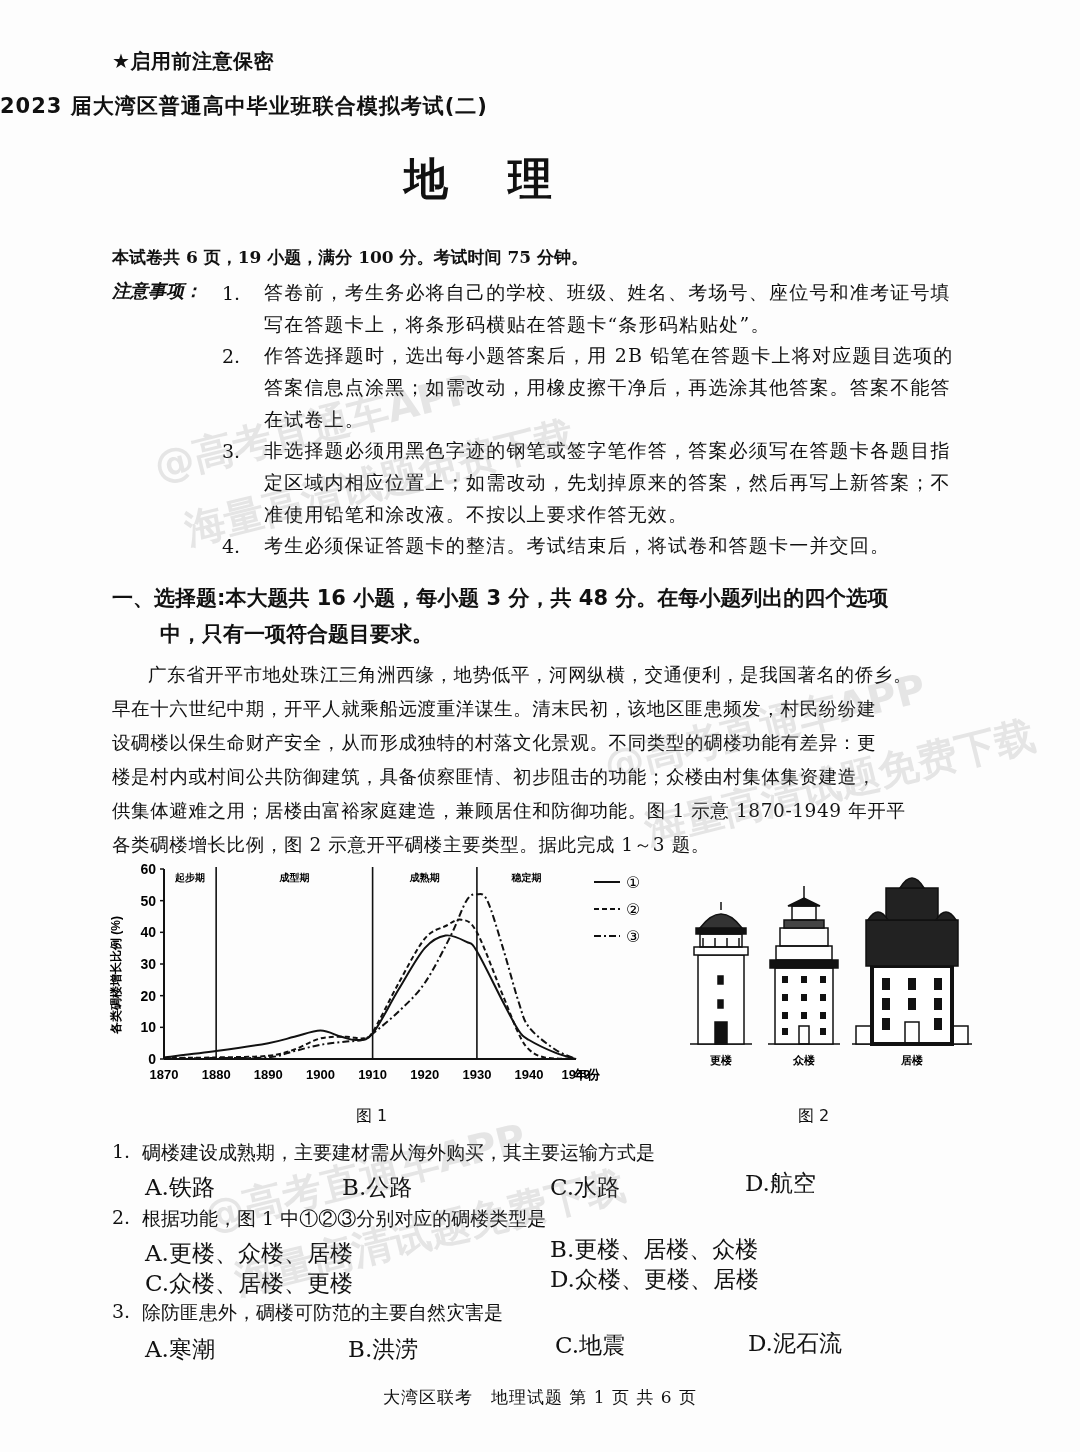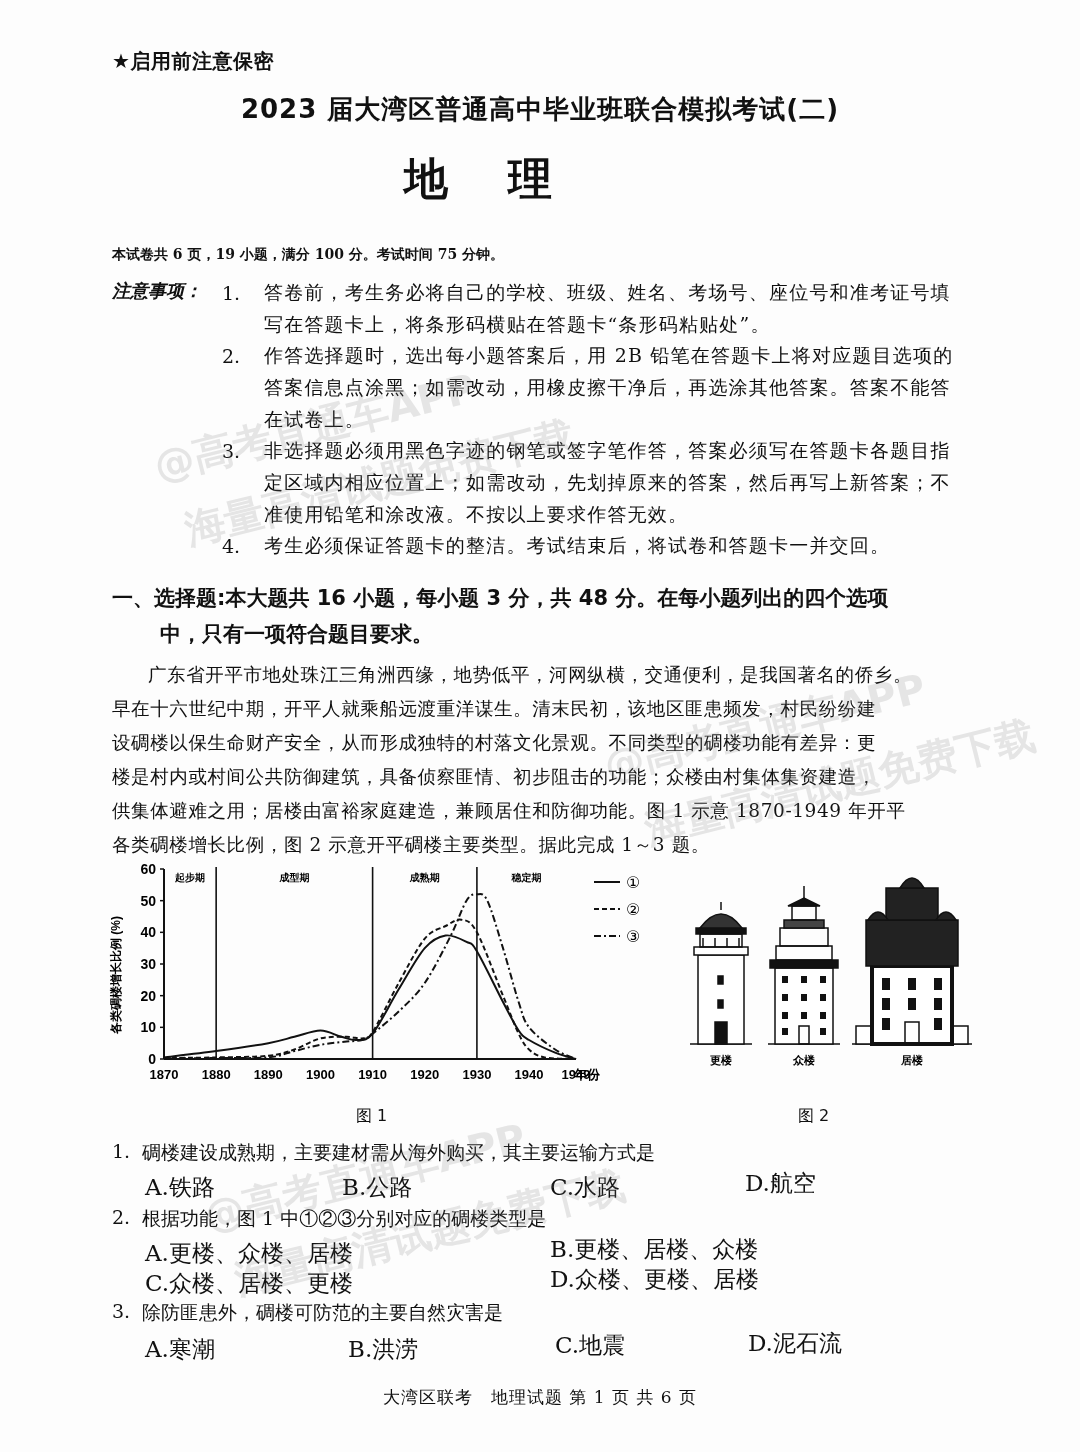--- a/index.html
+++ b/index.html
@@ -1,22 +1,22 @@
 <!DOCTYPE html>
 <html><head>
 <meta charset="utf-8">
 <style>
   html, body { margin: 0; padding: 0; background: #fdfdfd; }
   body { width: 1080px; height: 1452px; position: relative; overflow: hidden;
          font-family: "DejaVu Serif", "Liberation Serif", serif; color: #111; }
   .abs { position: absolute; white-space: nowrap; }
   .secret { left: 112px; top: 48px; font-family: "DejaVu Sans", sans-serif; font-size: 20px; font-weight: bold; letter-spacing: 0.5px; }
-  .title { left: 0; width: 1080px; text-align: center; top: 92px; font-family: "DejaVu Sans", sans-serif; font-size: 26px; font-weight: bold; letter-spacing: 1px; }
+  .title { left: 0; width: 1080px; text-align: left; top: 92px; font-family: "DejaVu Sans", sans-serif; font-size: 21px; font-weight: bold; letter-spacing: 1px; }
   .subject { left: 0; width: 956px; text-align: center; top: 150px; font-family: "DejaVu Sans", sans-serif; font-size: 44px; font-weight: bold; letter-spacing: 60px; text-indent: 60px; }
-  .intro { left: 112px; top: 246px; font-size: 14px; font-weight: bold; }
+  .intro { left: 112px; top: 246px; font-size: 17px; font-weight: bold; }
   .notes-label { left: 112px; top: 279px; font-family: "DejaVu Sans", sans-serif; font-size: 18px; font-weight: bold; font-style: italic; }
   .note-line { font-size: 19px; letter-spacing: 1.2px; }
   .note-num { font-size: 19px; }
   .section { left: 112px; font-family: "DejaVu Sans", sans-serif; font-size: 21px; font-weight: bold; }
   .para { left: 112px; font-size: 18.5px; letter-spacing: 0.6px; }
   .q { left: 112px; font-size: 19px; }
   .opt { font-size: 23px; }
   .caption { font-size: 16px; font-family: "DejaVu Sans", sans-serif; }
   .footer { left: 0; width: 1080px; text-align: center; top: 1386px; font-size: 17px; letter-spacing: 1px; }
   .wm { position: absolute; color: rgba(120,120,120,0.18); font-family: "DejaVu Sans", sans-serif; font-size: 40px; font-weight: bold; transform: rotate(-14deg); pointer-events: none; white-space: nowrap; }

